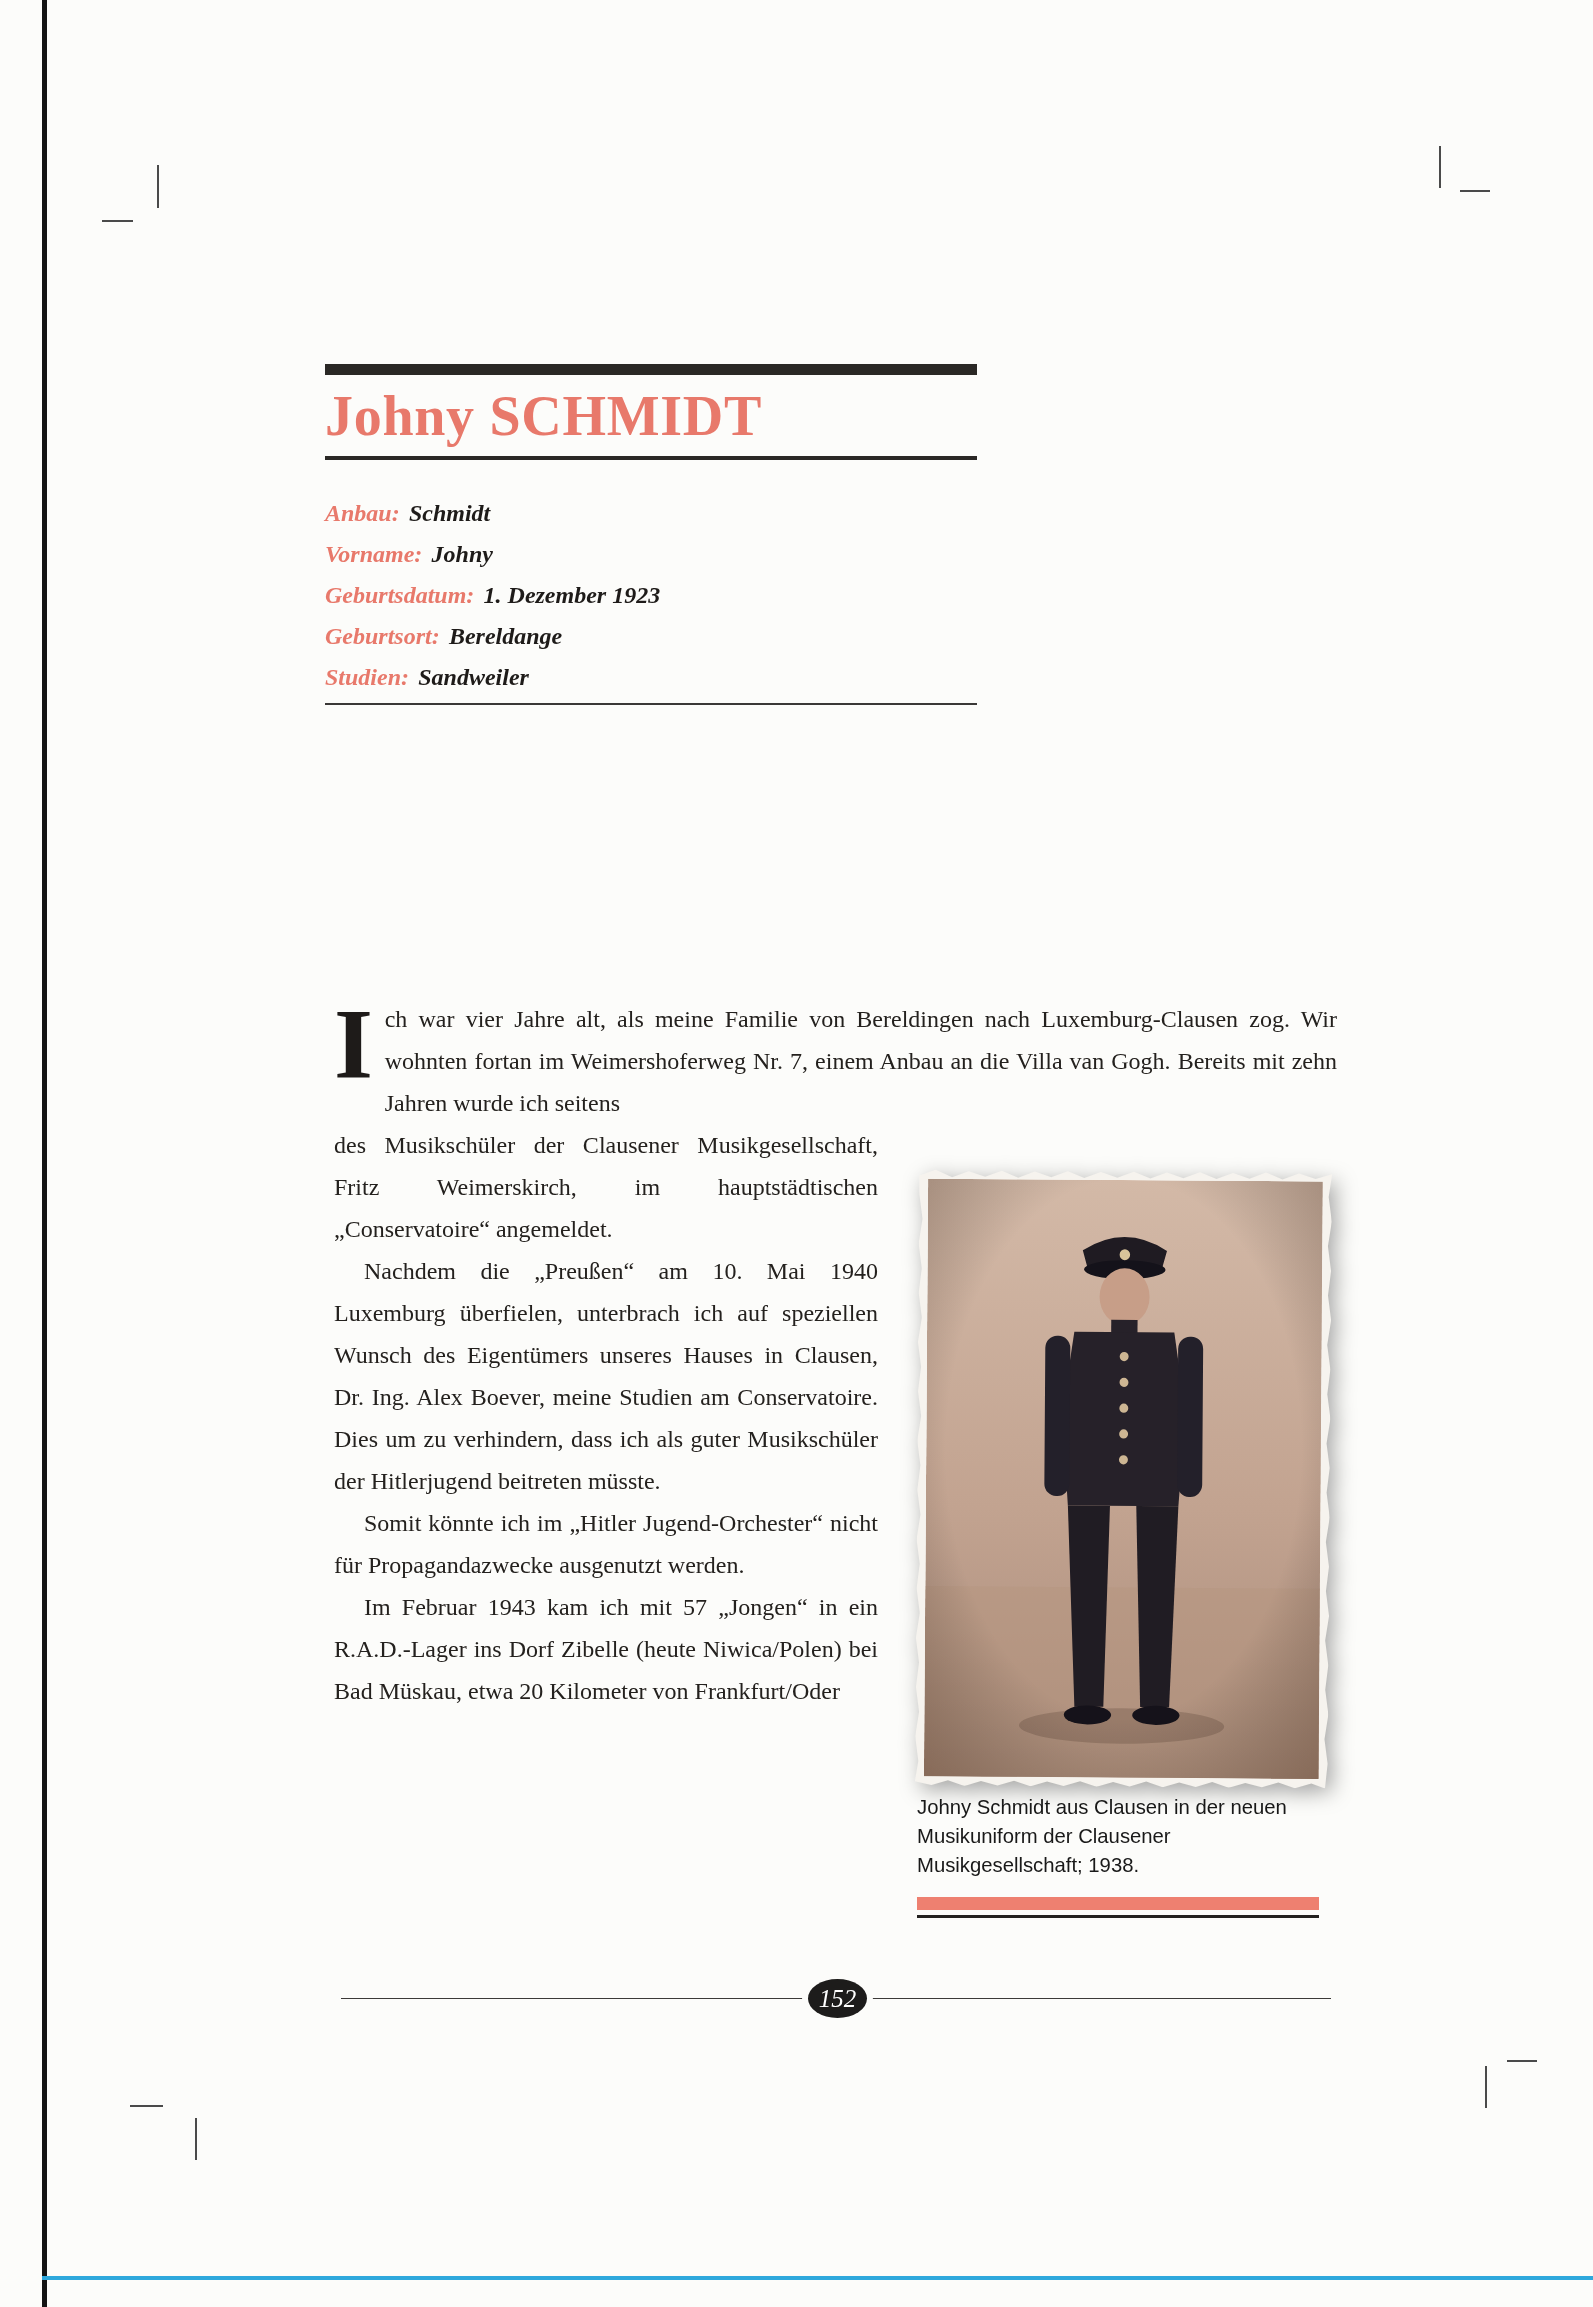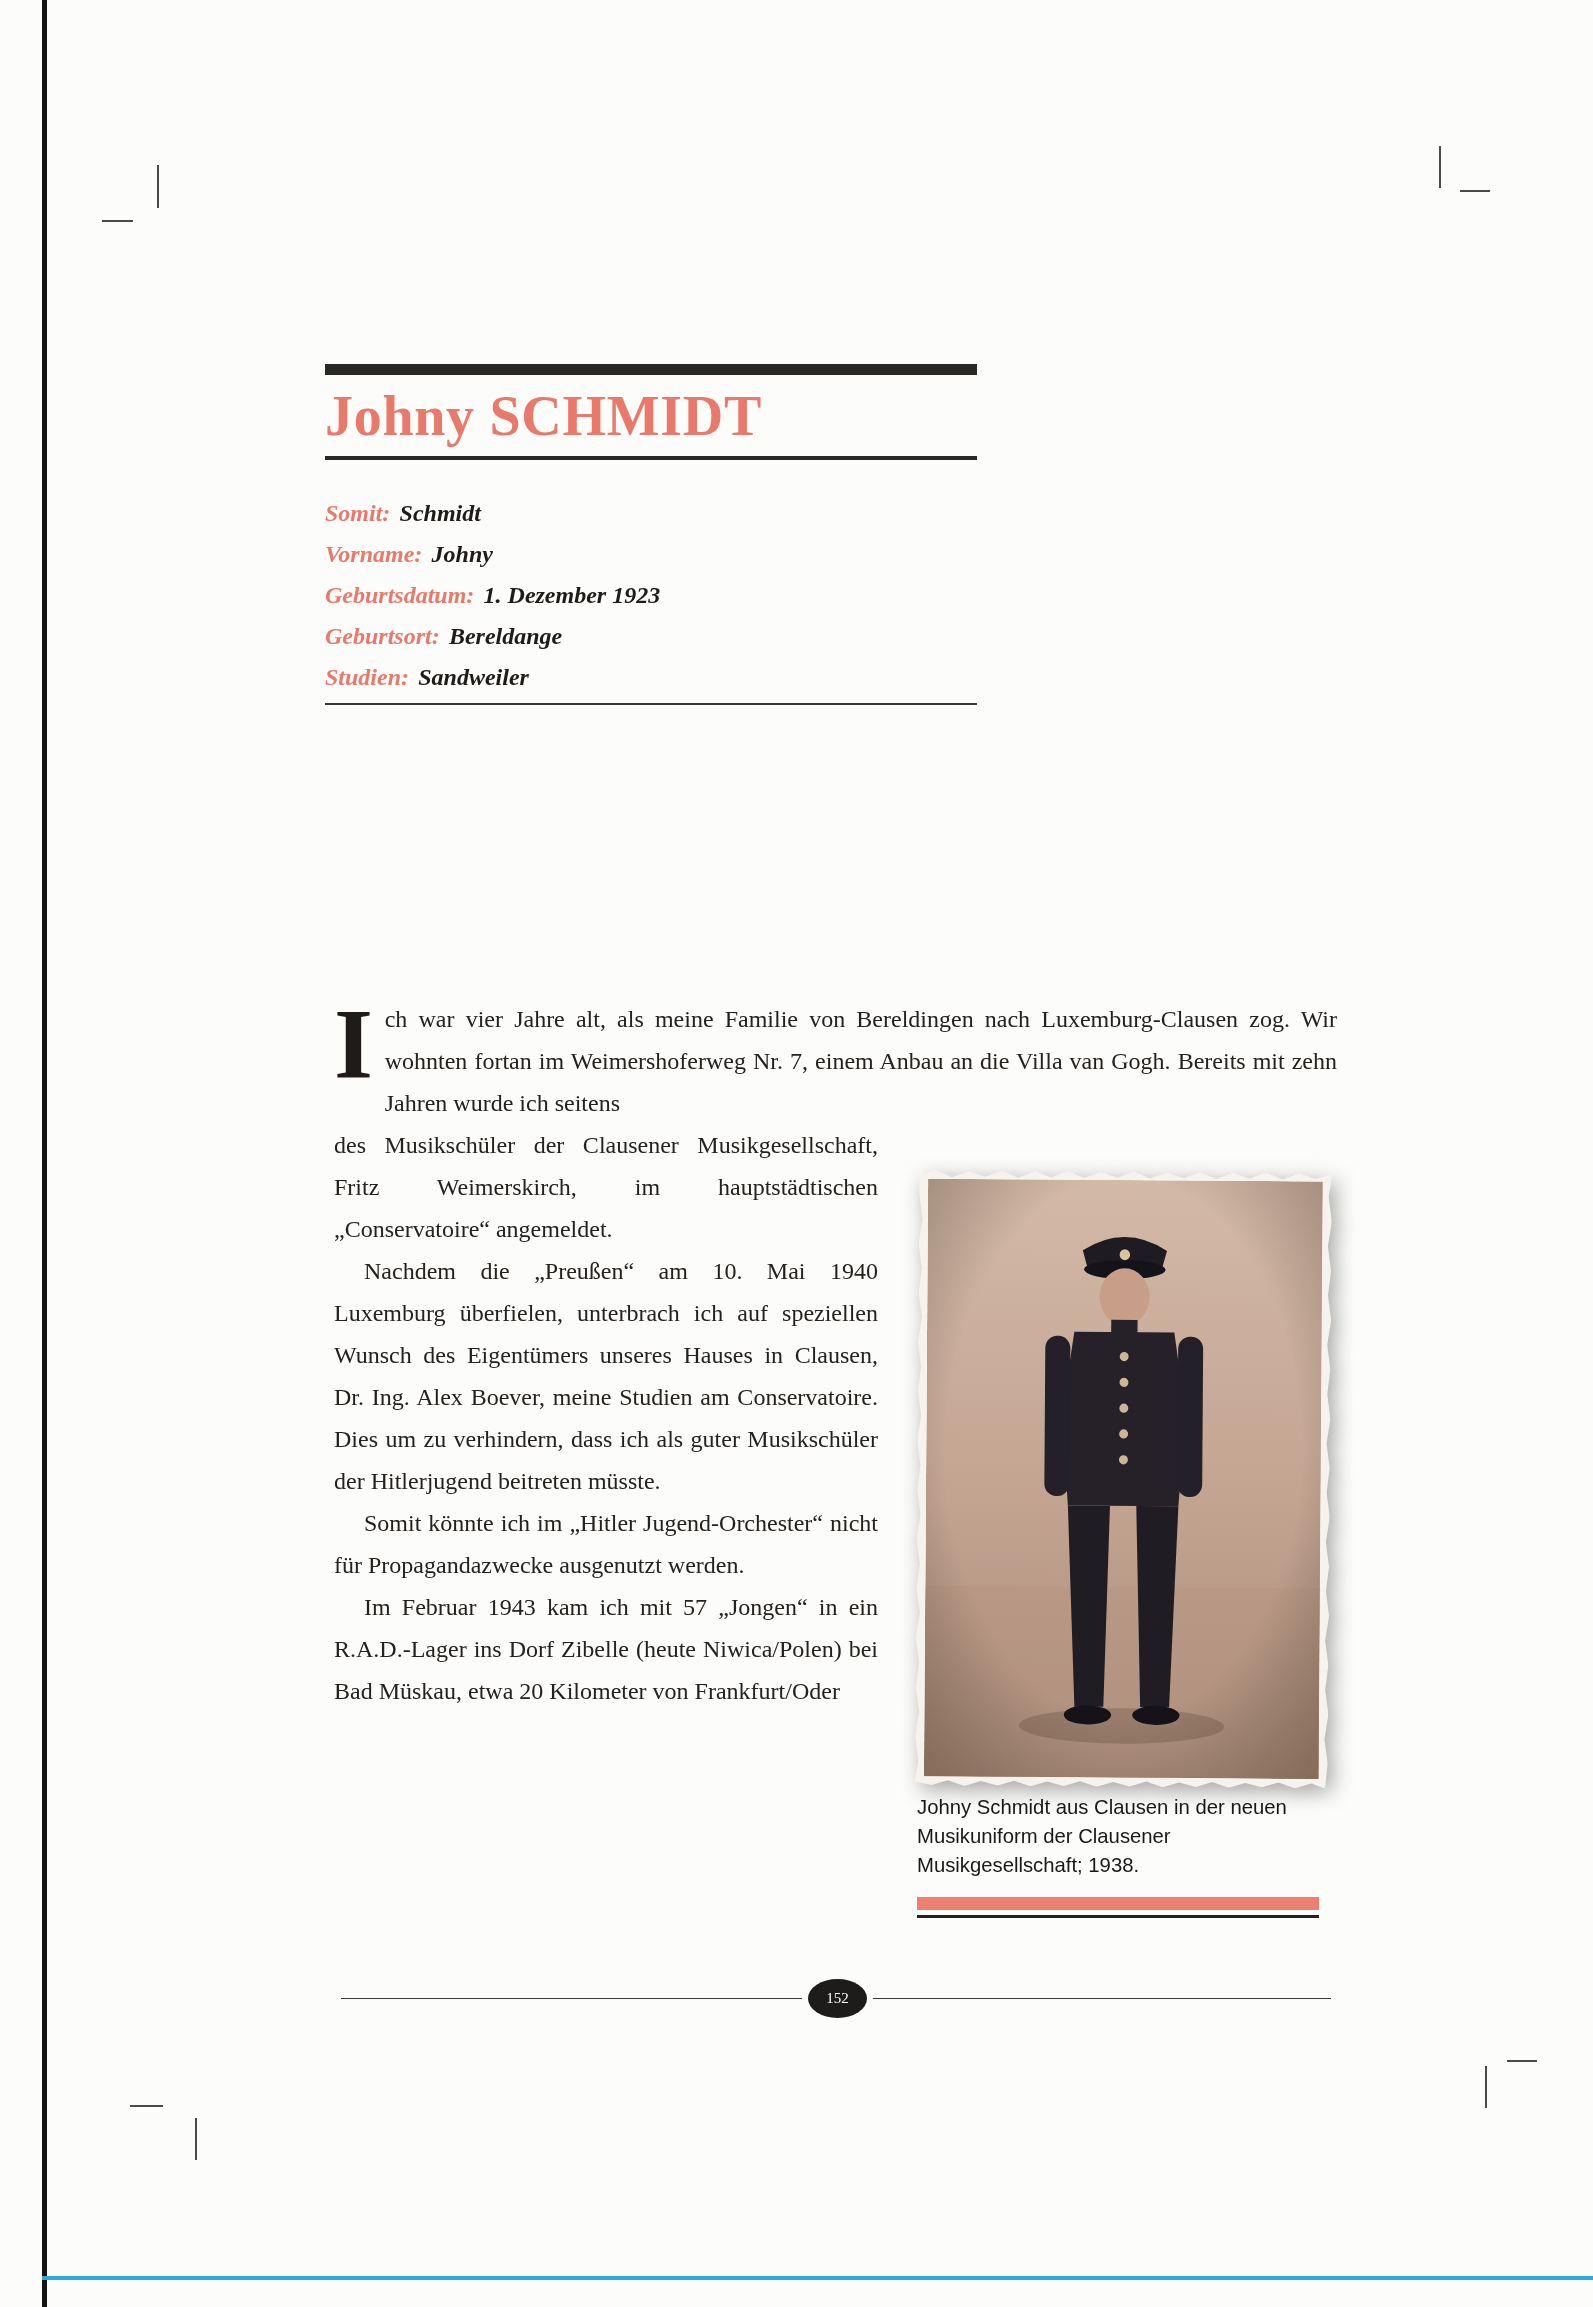--- a/index.html
+++ b/index.html
@@ -77,21 +77,21 @@
   .caption-line { margin-top:4.6px;  width:402px; height:3.3px;  background:#23211f; }
 
   
   .footer { position:absolute; left:341px; top:1998px; width:990px; height:1.3px; background:#3c3a38; }
   .page-badge {
     position:absolute; left:808px; top:1979px;
     width:59px; height:39px;
     background:#1d1c1b; border-radius:50%;
     box-shadow:0 0 0 5.9px #fcfcfa;
     display:flex; align-items:center; justify-content:center;
-    color:#ffffff; font-size:15px;
+    color:#ffffff; font-style:italic; font-size:25px;
   }
 </style>
 </head>
 <body>
 
 <div class="page">
 
   <div class="edge-left"></div>
   <div class="edge-bottom"></div>
   <div class="crop" style="left:157px; top:165px; width:2px; height:43px;"></div>
@@ -104,21 +104,21 @@
   <div class="crop" style="left:1507px; top:2060px; width:30px; height:2px;"></div>
 
   <div class="header">
     <div class="bar-thick"></div>
     <h1 class="page-title">Johny SCHMIDT</h1>
     <div class="bar-thin"></div>
   </div>
 
   <div class="profile">
     <div class="profile-row">
-      <span class="profile-label">Somit:</span><span class="profile-value">Schmidt</span>
+      <span class="profile-label">Anbau:</span><span class="profile-value">Schmidt</span>
     </div>
     <div class="profile-row">
       <span class="profile-label">Vorname:</span><span class="profile-value">Johny</span>
     </div>
     <div class="profile-row">
       <span class="profile-label">Geburtsdatum:</span><span class="profile-value">1. Dezember 1923</span>
     </div>
     <div class="profile-row">
       <span class="profile-label">Geburtsort:</span><span class="profile-value">Bereldange</span>
     </div>

